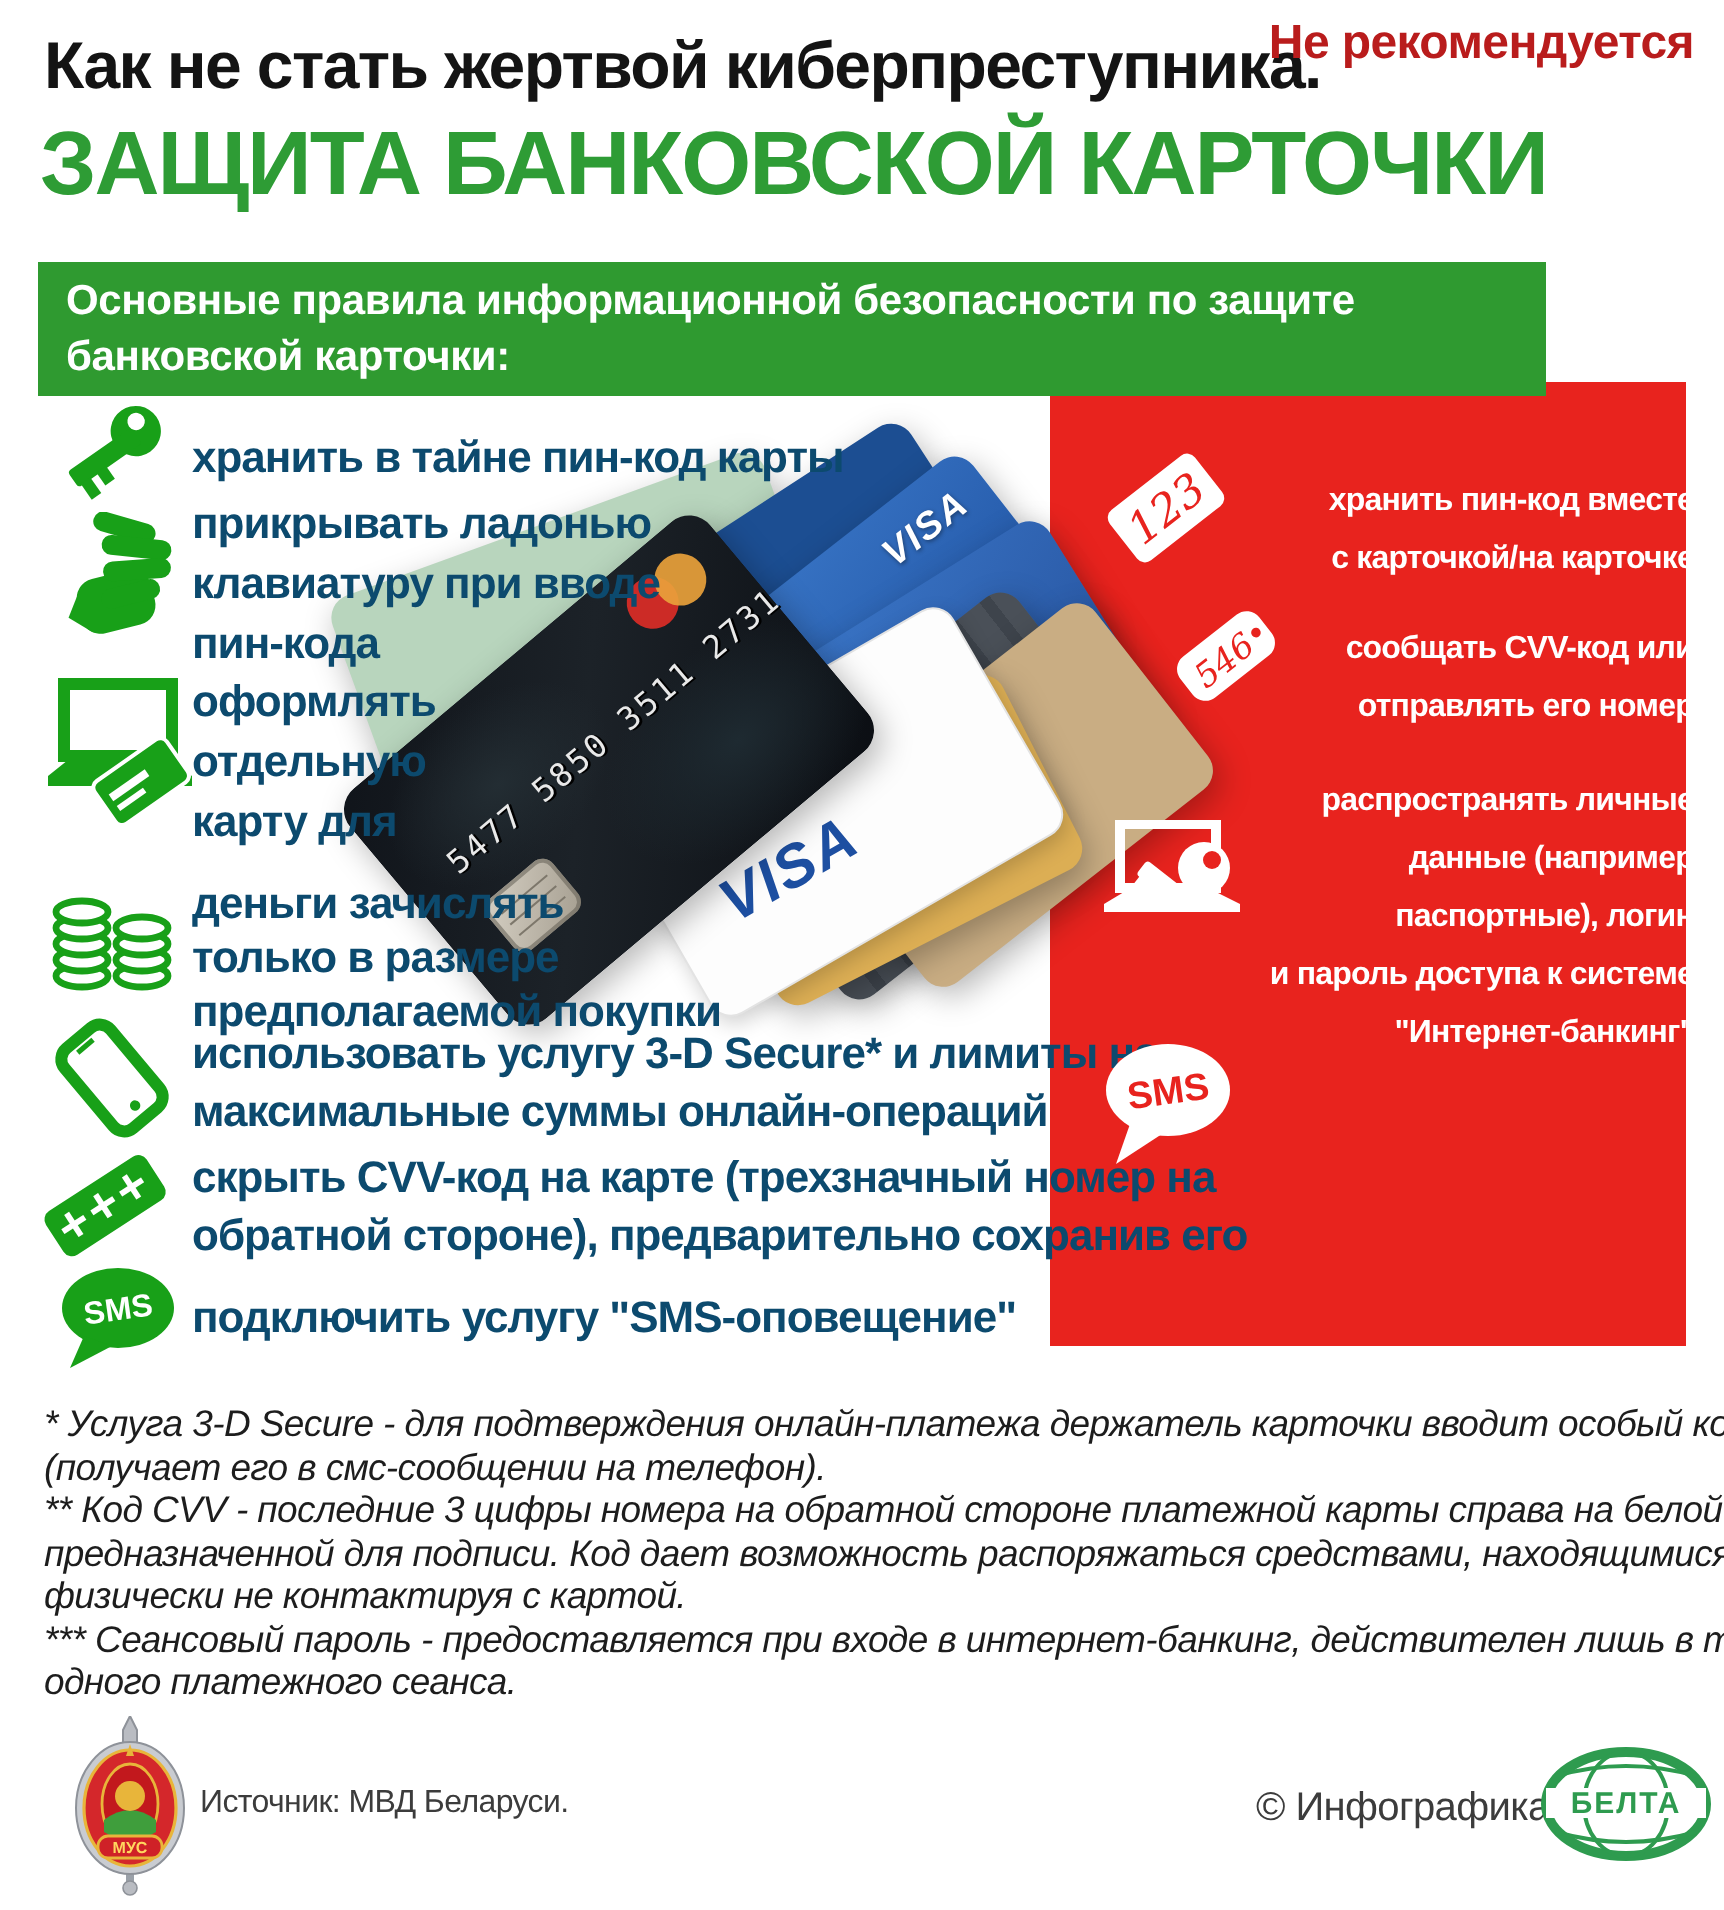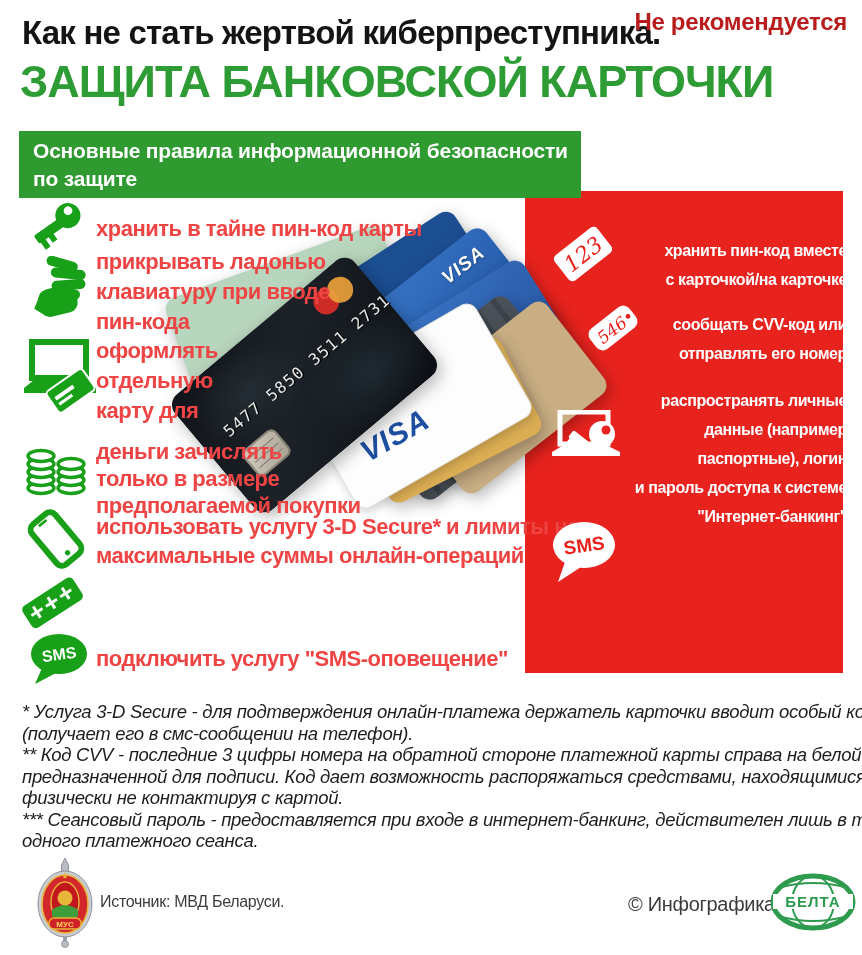--- a/index.html
+++ b/index.html
@@ -3,26 +3,26 @@
 <meta charset="utf-8">
 <style>
   html,body{margin:0;padding:0;background:#fff;}
   .page{position:relative;width:862px;height:955px;background:#fff;overflow:hidden;
         font-family:"Liberation Sans",sans-serif;}
   
   .title{position:absolute;left:22px;top:14px;font-size:33px;font-weight:700;color:#141414;
          letter-spacing:-0.8px;white-space:nowrap;}
   .subtitle{position:absolute;left:20px;top:56px;font-size:45px;font-weight:800;color:#2e9c35;
          letter-spacing:-1px;white-space:nowrap;}
-  .banner{position:absolute;left:19px;top:131px;width:562px;height:67px;background:#2f9a30;z-index:2;
+  .banner{position:absolute;left:19px;top:131px;width:754px;height:67px;background:#2f9a30;z-index:2;
          color:#fff;font-size:21px;font-weight:700;line-height:28px;padding:6px 0 0 14px;box-sizing:border-box;
          letter-spacing:-0.2px;}
   
   .do-icon{position:absolute;z-index:4;}
-  .do-text{position:absolute;left:96px;z-index:4;font-size:22px;font-weight:700;color:#ef4444;
+  .do-text{position:absolute;left:96px;z-index:4;font-size:22px;font-weight:700;color:#0c4a6e;
            letter-spacing:-0.5px;white-space:nowrap;}
   .lh29 div{line-height:29px;} .lh30 div{line-height:30px;} .lh27 div{line-height:27px;}
   
   .dont-box{position:absolute;left:525px;top:191px;width:318px;height:482px;background:#e8231e;z-index:1;}
   .dont-title{position:absolute;right:15px;top:8px;color:#b91c1c;font-size:24px;font-weight:800;
               letter-spacing:-0.3px;white-space:nowrap;z-index:5;}
   .dont-text{position:absolute;right:15px;text-align:right;color:#fff;font-size:16px;font-weight:700;
              line-height:29px;letter-spacing:-0.4px;white-space:nowrap;z-index:5;}
   .dont-icon{position:absolute;z-index:5;}
   
@@ -163,20 +163,24 @@
   </div>
   <div class="do-text lh27" style="top:438px">
     <div>деньги зачислять</div>
     <div>только в размере</div>
     <div>предполагаемой покупки</div>
   </div>
   <div class="do-text lh29" style="top:512px">
     <div>использовать услугу 3-D Secure* и лимиты на</div>
     <div>максимальные суммы онлайн-операций</div>
   </div>
+  <div class="do-text lh29" style="top:574px">
+    <div>скрыть CVV-код на карте (трехзначный номер на</div>
+    <div>обратной стороне), предварительно сохранив его</div>
+  </div>
   <div class="do-text lh29" style="top:644px">
     <div>подключить услугу "SMS-оповещение"</div>
   </div>
 
   <div class="dont-box"></div>
   <div class="dont-title">Не рекомендуется</div>
 
   <svg class="dont-icon" style="left:550px;top:224px" width="66" height="60" viewBox="0 0 66 60">
     <g transform="rotate(-38 33 30)">
       <rect x="6" y="14" width="54" height="32" rx="5" fill="#fff"></rect>

